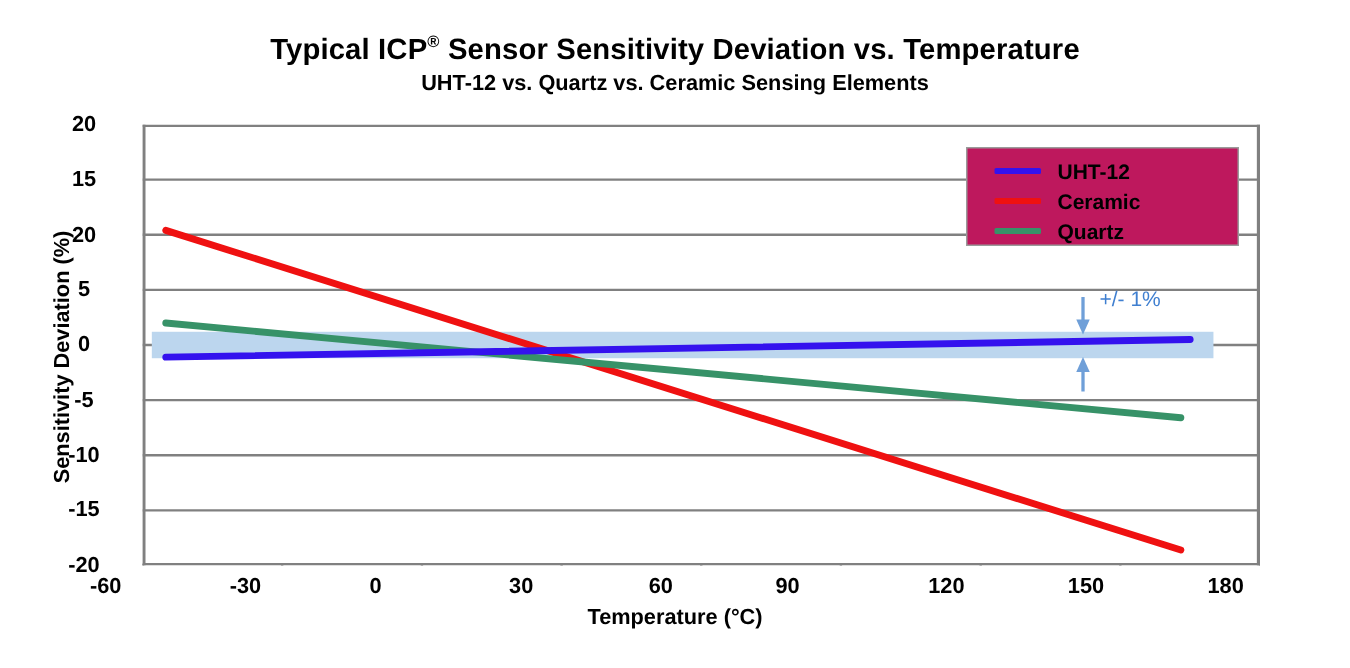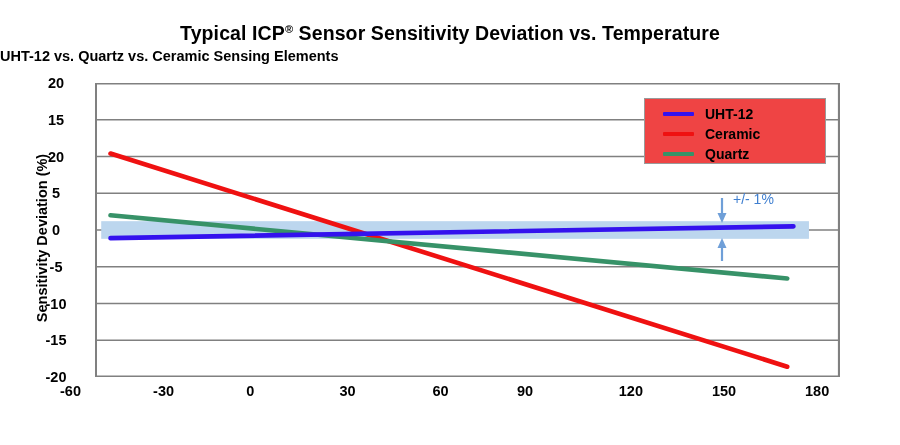--- a/index.html
+++ b/index.html
@@ -34,20 +34,21 @@
   #chart-title sup {
     font-size: 11px;
     vertical-align: super;
     font-weight: bold;
   }
   #chart-subtitle {
     position: absolute;
     left: 0;
     top: 48px;
     width: 900px;
+    text-align: center;
     font-size: 14.5px;
     font-weight: bold;
   }
   
   #plot-area {
     position: absolute;
     left: 95px;
     top: 83px;
     width: 745px;
     height: 294px;
@@ -112,21 +113,21 @@
     font-weight: bold;
   }
   
   #legend {
     position: absolute;
     left: 644px;
     top: 98px;
     width: 182px;
     height: 66px;
     border: 1px solid #9a9a9a;
-    background: #ef4444;
+    background: #be185d;
     box-sizing: border-box;
     padding: 6px 0 0 0;
   }
   .legend-row {
     display: flex;
     align-items: center;
     height: 18px;
     margin: 0 0 2px 0;
     padding-left: 18px;
   }
@@ -181,20 +182,21 @@
     <div class="xtick-item" style="left:281.3px;">0</div>
     <div class="xtick-item" style="left:374.4px;">30</div>
     <div class="xtick-item" style="left:467.5px;">60</div>
     <div class="xtick-item" style="left:552px;">90</div>
     <div class="xtick-item" style="left:653.8px;">120</div>
     <div class="xtick-item" style="left:746.9px;">150</div>
     <div class="xtick-item" style="left:840px;">180</div>
   </div>
 
   <div id="y-axis-label">Sensitivity Deviation (%)</div>
+  <div id="x-axis-label">Temperature (°C)</div>
 
   <div id="plot-area">
     <svg id="plot-svg" width="745" height="294" viewBox="0 0 745 294">
 
       <g stroke="#808080" stroke-width="1.6">
         <line x1="0" y1="0.8" x2="745" y2="0.8"></line>
         <line x1="0" y1="36.75" x2="745" y2="36.75"></line>
         <line x1="0" y1="73.5" x2="745" y2="73.5"></line>
         <line x1="0" y1="110.25" x2="745" y2="110.25"></line>
         <line x1="0" y1="147" x2="745" y2="147"></line>

